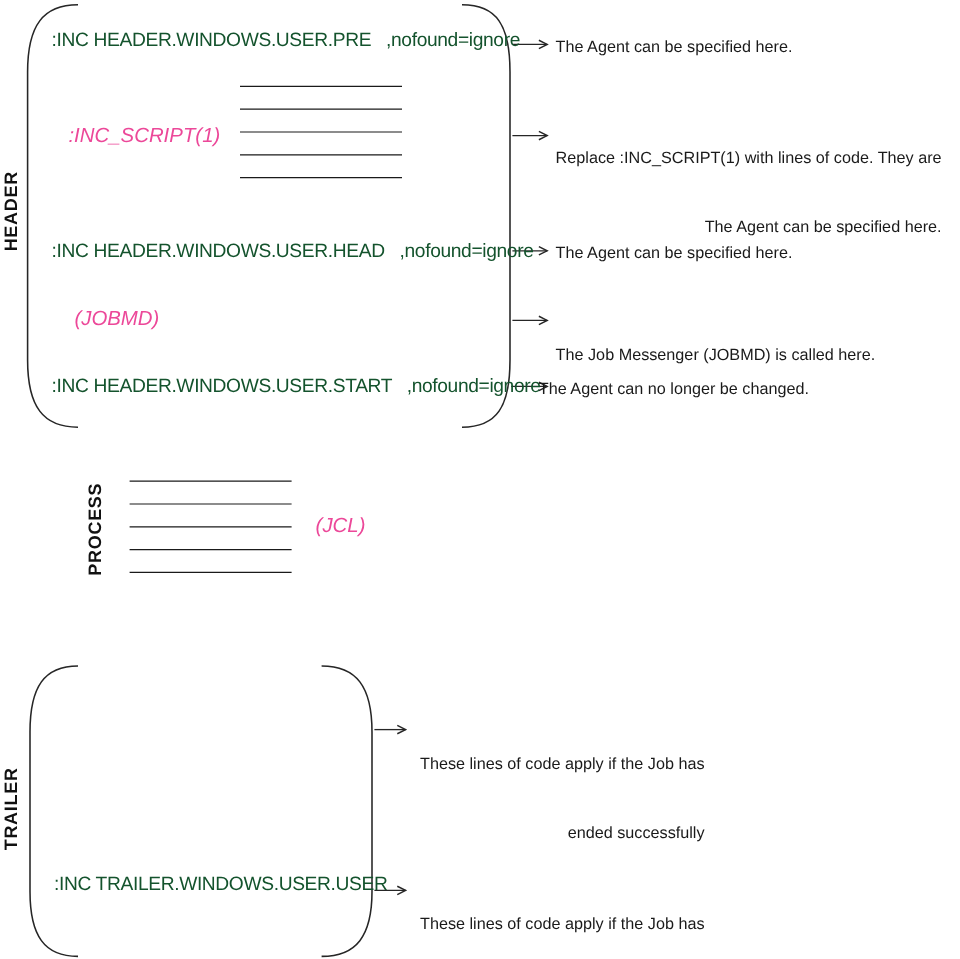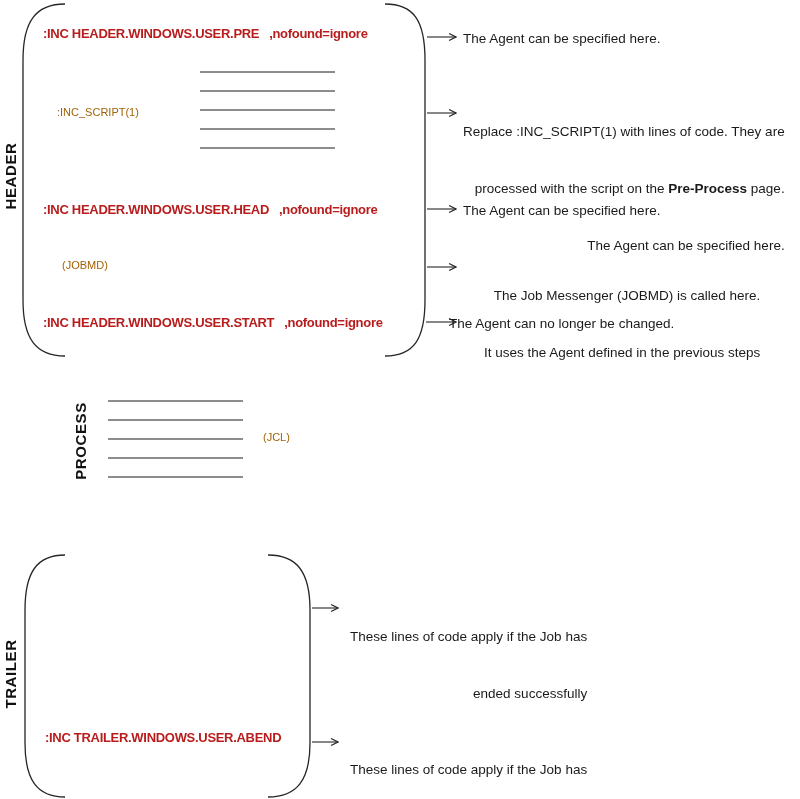--- a/index.html
+++ b/index.html
@@ -2,22 +2,22 @@
 <html><head>
 <meta charset="utf-8">
 <style>
   html,body { margin:0; padding:0; background:#ffffff; }
   #canvas {
     position:relative; width:800px; height:799px; background:#ffffff;
     font-family:"Liberation Sans", sans-serif; color:#1a1a1a; overflow:hidden;
   }
   #diagram-svg { position:absolute; left:0; top:0; }
   .abs { position:absolute; white-space:pre; }
-  .code { color:#b91c1c; font-size:13px; letter-spacing:-0.3px; line-height:17px;font-weight:bold; }
-  .plain { color:#a16207; font-size:11px; line-height:17px; }
+  .code { color:#14532d; font-size:16px; letter-spacing:-0.3px; line-height:17px; }
+  .plain { color:#ec4899; font-size:17px; line-height:17px;font-style:italic; }
   .note { color:#1a1a1a; font-size:13.5px; line-height:19px; white-space:pre;text-align:right; }
   .vlabel {
     position:absolute; transform:translate(-50%,-50%) rotate(-90deg);
     font-weight:bold; font-size:15px; letter-spacing:0.6px; white-space:nowrap; color:#111;
   }
   b { font-weight:bold; }
 </style>
 </head>
 <body>
 
@@ -73,36 +73,34 @@
   <div class="abs code" style="left:43px; top:25px;">:INC HEADER.WINDOWS.USER.PRE   ,nofound=ignore</div>
   <div class="abs plain" style="left:57px; top:104px;">:INC_SCRIPT(1)</div>
   <div class="abs code" style="left:43px; top:201px;">:INC HEADER.WINDOWS.USER.HEAD   ,nofound=ignore</div>
   <div class="abs plain" style="left:62px; top:257px;">(JOBMD)</div>
   <div class="abs code" style="left:43px; top:314px;text-align:right;">:INC HEADER.WINDOWS.USER.START   ,nofound=ignore</div>
 
   <div class="abs note" style="left:463px; top:29px;">The Agent can be specified here.</div>
 
   <div class="abs note" style="left:463px; top:84px;">
     <div>Replace :INC_SCRIPT(1) with lines of code. They are</div>
-    <div><span>processed with the script on the </span><b>Pre-Process</b><span> page.</span></div>
     <div>The Agent can be specified here.</div>
   </div>
 
   <div class="abs note" style="left:463px; top:201px;">The Agent can be specified here.</div>
 
-  <div class="abs note" style="left:484px; top:248px;">
+  <div class="abs note" style="left:463px; top:248px;">
     <div>The Job Messenger (JOBMD) is called here.</div>
-    <div>It uses the Agent defined in the previous steps</div>
   </div>
 
   <div class="abs note" style="left:449px; top:314px;">The Agent can no longer be changed.</div>
 
   <div class="abs plain" style="left:263px; top:429px;text-align:center;">(JCL)</div>
 
-  <div class="abs code" style="left:45px; top:729px;">:INC TRAILER.WINDOWS.USER.ABEND</div>
+  <div class="abs code" style="left:45px; top:729px;">:INC TRAILER.WINDOWS.USER.USER</div>
 
   <div class="abs note" style="left:350px; top:589px;">
     <div>These lines of code apply if the Job has</div>
     <div>ended successfully</div>
   </div>
   <div class="abs note" style="left:350px; top:722px;">
     <div>These lines of code apply if the Job has</div>
     
   </div>
 

